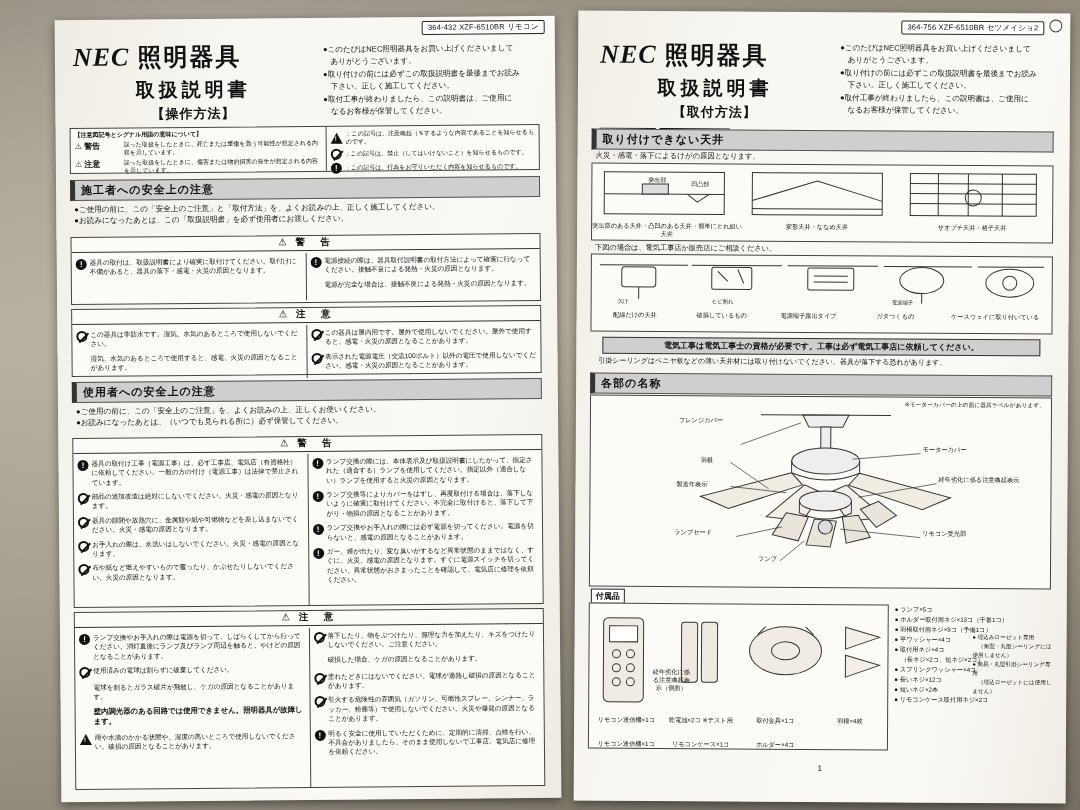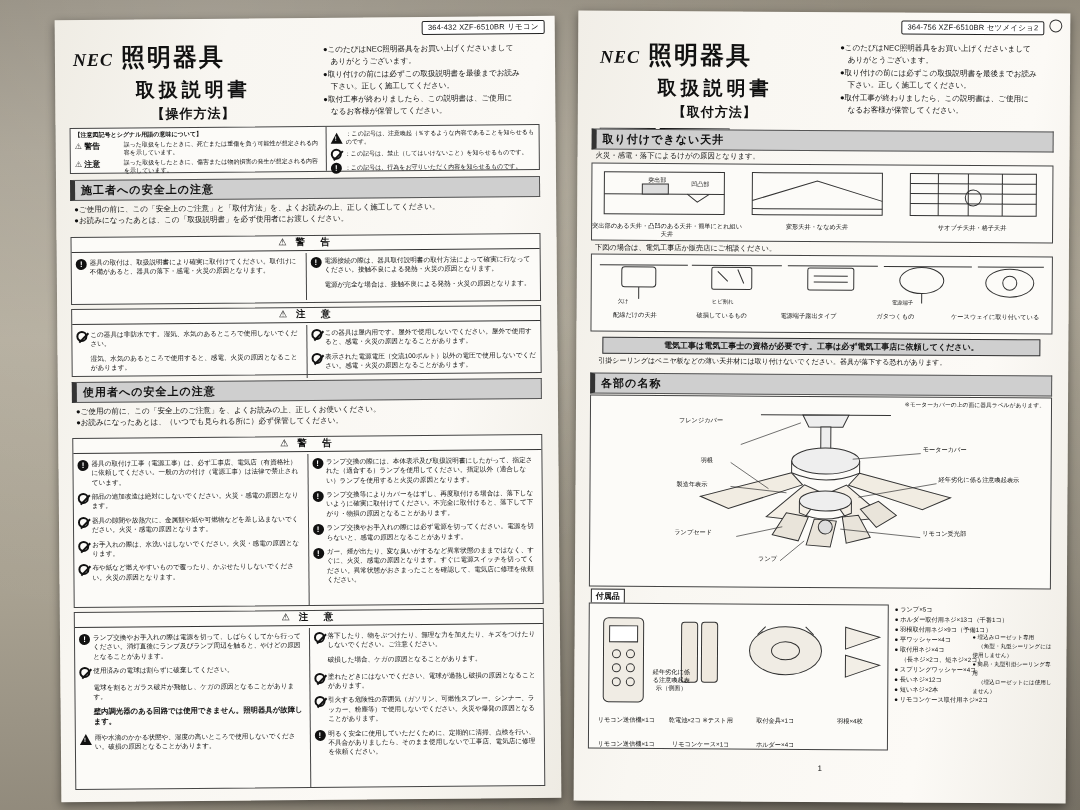--- a/index.html
+++ b/index.html
@@ -42,21 +42,21 @@
 
   
   .code-box{
     position:absolute;border:1px solid #222;border-radius:2px;
     font-size:7.5px;letter-spacing:.2px;padding:1px 5px;background:#fff;
     white-space:nowrap;
   }
   .brand{
     font-family:"Liberation Serif","DejaVu Serif",serif;
     font-weight:bold;font-style:italic;
-    font-size:18px;letter-spacing:1px;
+    font-size:26px;letter-spacing:1px;
   }
   .brand-jp{font-size:24px;font-weight:bold;font-style:normal;font-family:"DejaVu Sans",sans-serif;margin-left:8px;letter-spacing:2px;}
   .title-main{font-size:19px;font-weight:bold;letter-spacing:4px;}
   .title-sub{font-size:13px;font-weight:bold;letter-spacing:1px;}
   .tagbox{
     display:inline-block;border:1px solid #111;padding:1px 4px;font-size:10px;
     font-weight:bold;letter-spacing:2px;background:#fff;
   }
   .bullets{font-size:7.6px;line-height:1.5;}
   .bullets div{margin-bottom:1px;}

